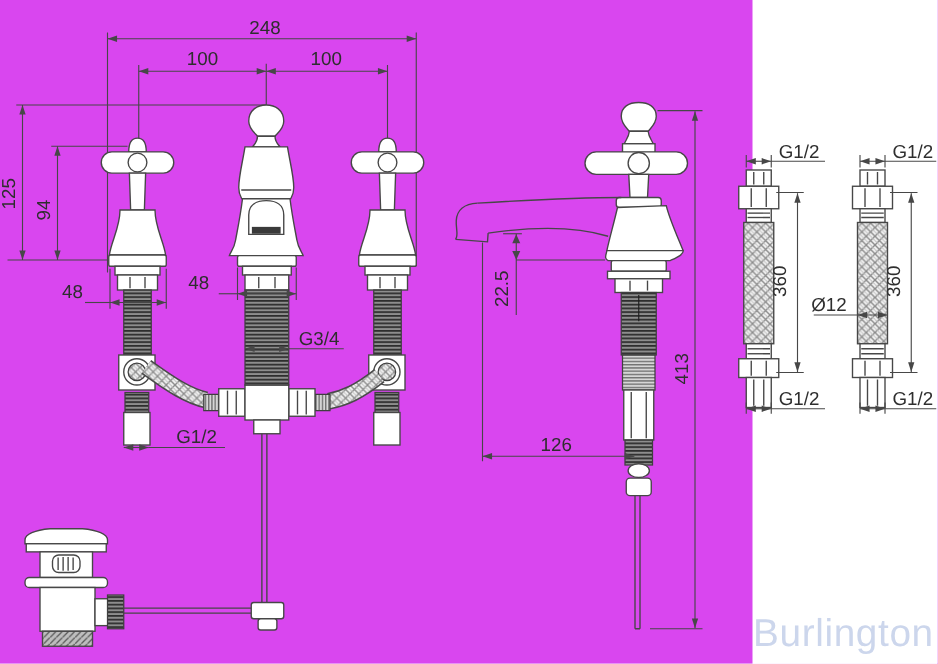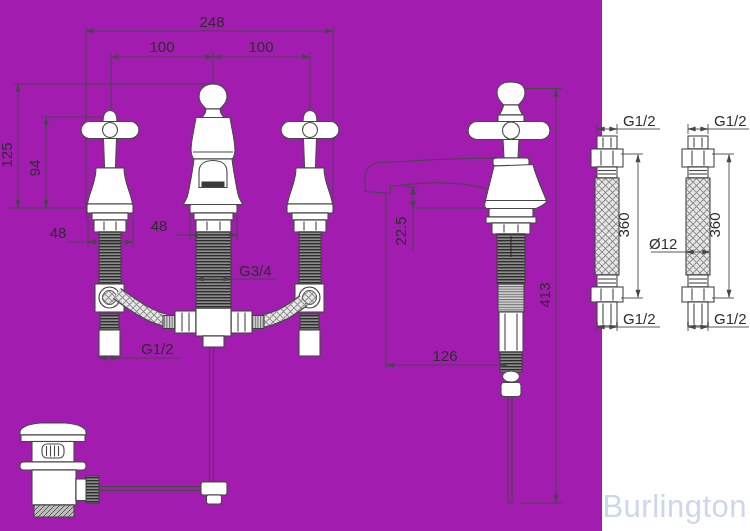--- a/index.html
+++ b/index.html
@@ -1,16 +1,16 @@
 <!DOCTYPE html>
 <html><head>
 <meta charset="utf-8">
 <style>
   html,body{margin:0;padding:0;background:#fff;}
-  .canvas{width:602px;height:531px;position:relative;background:#a21caf;}
+  .canvas{width:602px;height:531px;position:relative;background:#d946ef;}
   svg{display:block;}
   .part{fill:#fff;stroke:#474747;stroke-width:1.1;}
   .ln{fill:none;stroke:#474747;stroke-width:1.1;}
   .dim{fill:none;stroke:#474747;stroke-width:0.9;}
   .dim-t{font:15px "Liberation Sans", sans-serif;fill:#2e2e2e;}
   .brand-t{font:31px "Liberation Sans", sans-serif;letter-spacing:.5px;}
   .dark{fill:#3a3a3a;stroke:none;}
 </style>
 </head>
 <body>

